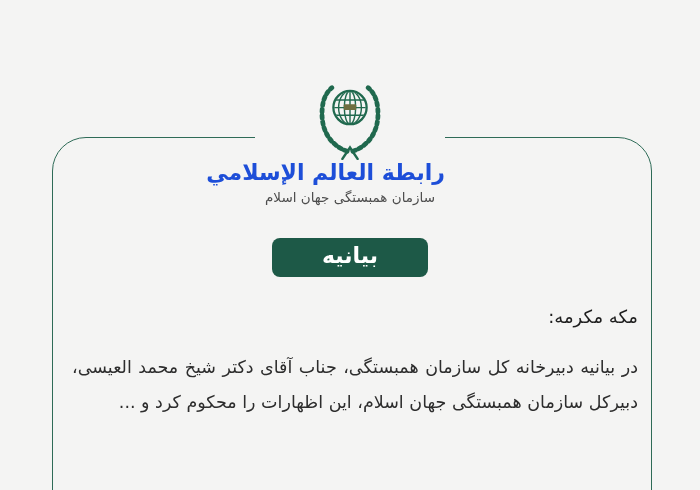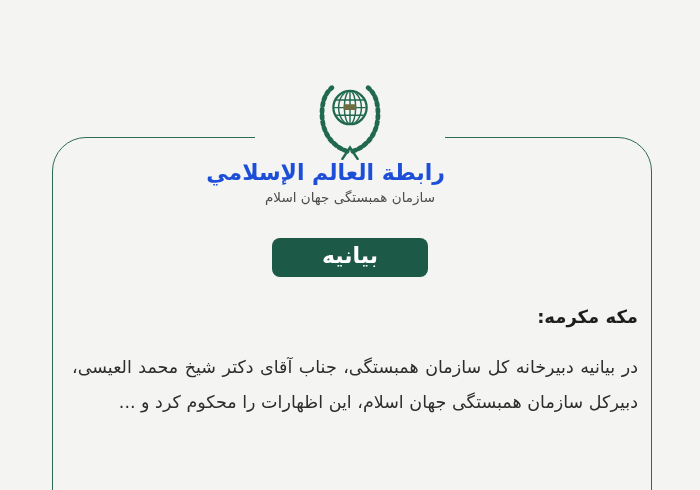--- a/index.html
+++ b/index.html
@@ -71,21 +71,21 @@
   .content {
     position: absolute;
     top: 301px;
     right: 62px;
     left: 72px;
     z-index: 2;
     color: #2d2d2d;
   }
   .dateline {
     font-size: 18px;
-    font-weight: bold;
+    font-weight: normal;
     color: #1e1e1e;
     line-height: 32px;
   }
   .paragraph {
     font-size: 17.5px;
     line-height: 35px;
     text-align: justify;
   }
   .paragraph.first { margin-top: 23px; }
   .paragraph.second { margin-top: 17px; }

